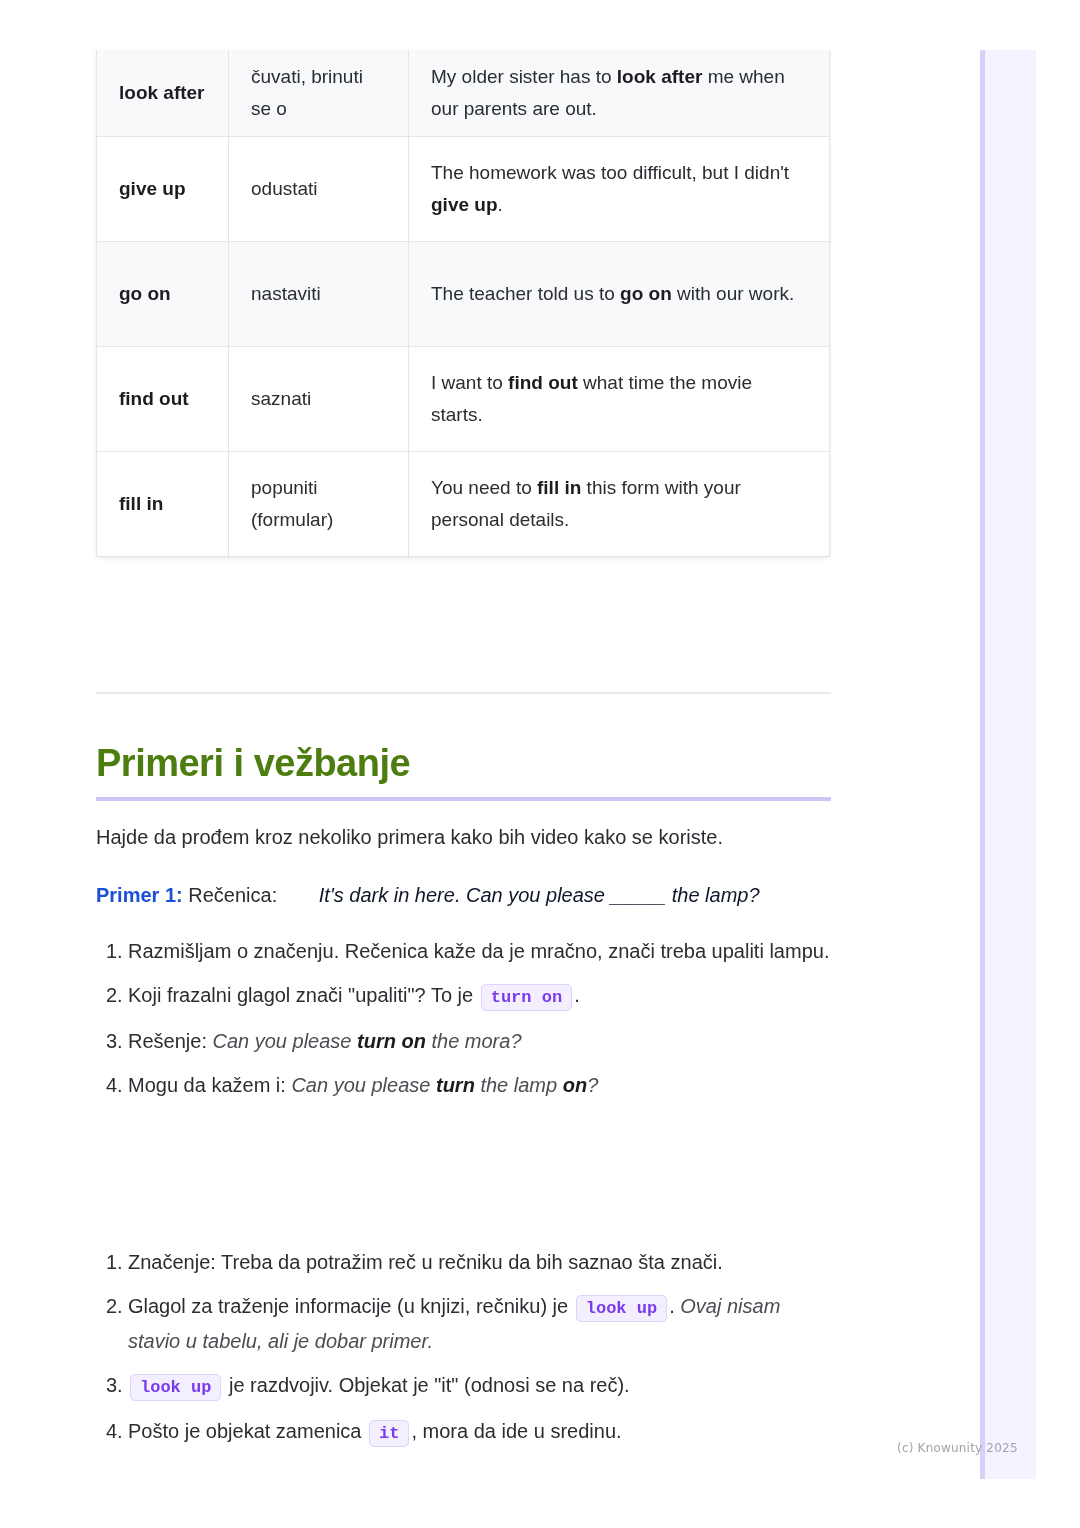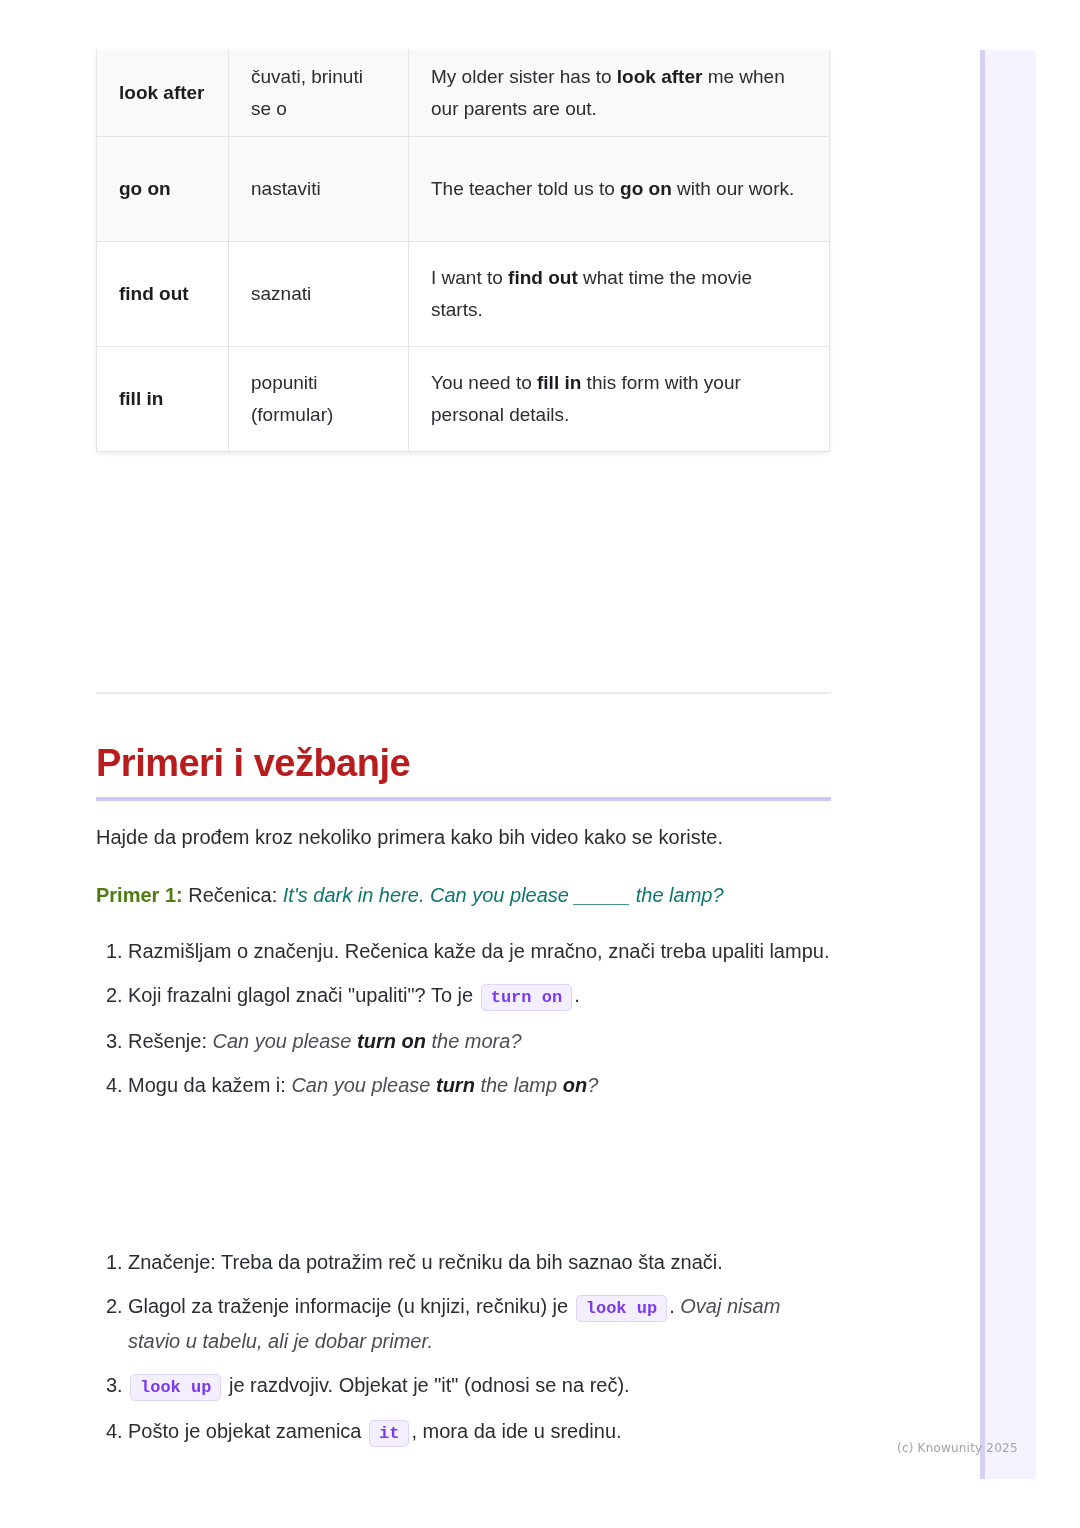--- a/index.html
+++ b/index.html
@@ -35,27 +35,27 @@
     .tbl td.c2 { width: 180px; padding: 0 22px; }
     .tbl td.c3 { padding: 0 22px; }
     .tbl tr { height: 105px; }
     .tbl tr.first { height: 86px; }
     .tbl td b { font-weight: bold; color: #1b1d20; }
 
     .hr { position: absolute; left: 92px; top: 692px; width: 735px; height: 2px; background: #e8e9ec; }
 
     .h2 {
       position: absolute; left: 92px; top: 738px; font-size: 38px; font-weight: bold;
-      color: #b91c1c; letter-spacing: -0.5px; line-height: 50px;
+      color: #4d7c0f; letter-spacing: -0.5px; line-height: 50px;
     }
     .h2-rule { position: absolute; left: 92px; top: 797px; width: 735px; height: 4px; background: #cfc6f5; }
 
     .p { position: absolute; left: 92px; font-size: 20px; line-height: 35px; color: #2a2d31; width: 735px; }
-    .p b { color: #4d7c0f; }
-    .p i { color: #0f766e; }
+    .p b { color: #1d4ed8; }
+    .p i { color: #0f172a; margin-left: 36px; }
     .justify { text-align: justify; }
 
     ol.steps { position: absolute; left: 92px; width: 735px; list-style: none; font-size: 20px; line-height: 33px; color: #2a2d31; }
     ol.steps li { position: relative; padding-left: 32px; margin-bottom: 11px; }
     ol.steps li .num { position: absolute; left: 10px; top: 0; }
     ol.steps li i { color: #4a4d52; text-align: center; }
     ol.steps li b { color: #1b1d20; }
 
     code.kbd {
       font-family: "Liberation Mono", "DejaVu Sans Mono", monospace; font-weight: bold; font-size: 17px;
@@ -69,20 +69,25 @@
 <div class="page">
 
   <div class="side-rail"></div>
 
   <table class="tbl">
     <tbody>
         <tr class="first alt">
       <td class="c1">look after</td>
       <td class="c2">čuvati, brinuti se o</td>
       <td class="c3"><span>My older sister has to </span><b>look after</b><span> me when our parents are out.</span></td>
+    </tr>
+    <tr>
+      <td class="c1">give up</td>
+      <td class="c2">odustati</td>
+      <td class="c3"><span>The homework was too difficult, but I didn't </span><b>give up</b><span>.</span></td>
     </tr>
     <tr class="alt">
       <td class="c1">go on</td>
       <td class="c2">nastaviti</td>
       <td class="c3"><span>The teacher told us to </span><b>go on</b><span> with our work.</span></td>
     </tr>
     <tr>
       <td class="c1">find out</td>
       <td class="c2">saznati</td>
       <td class="c3"><span>I want to </span><b>find out</b><span> what time the movie starts.</span></td>

